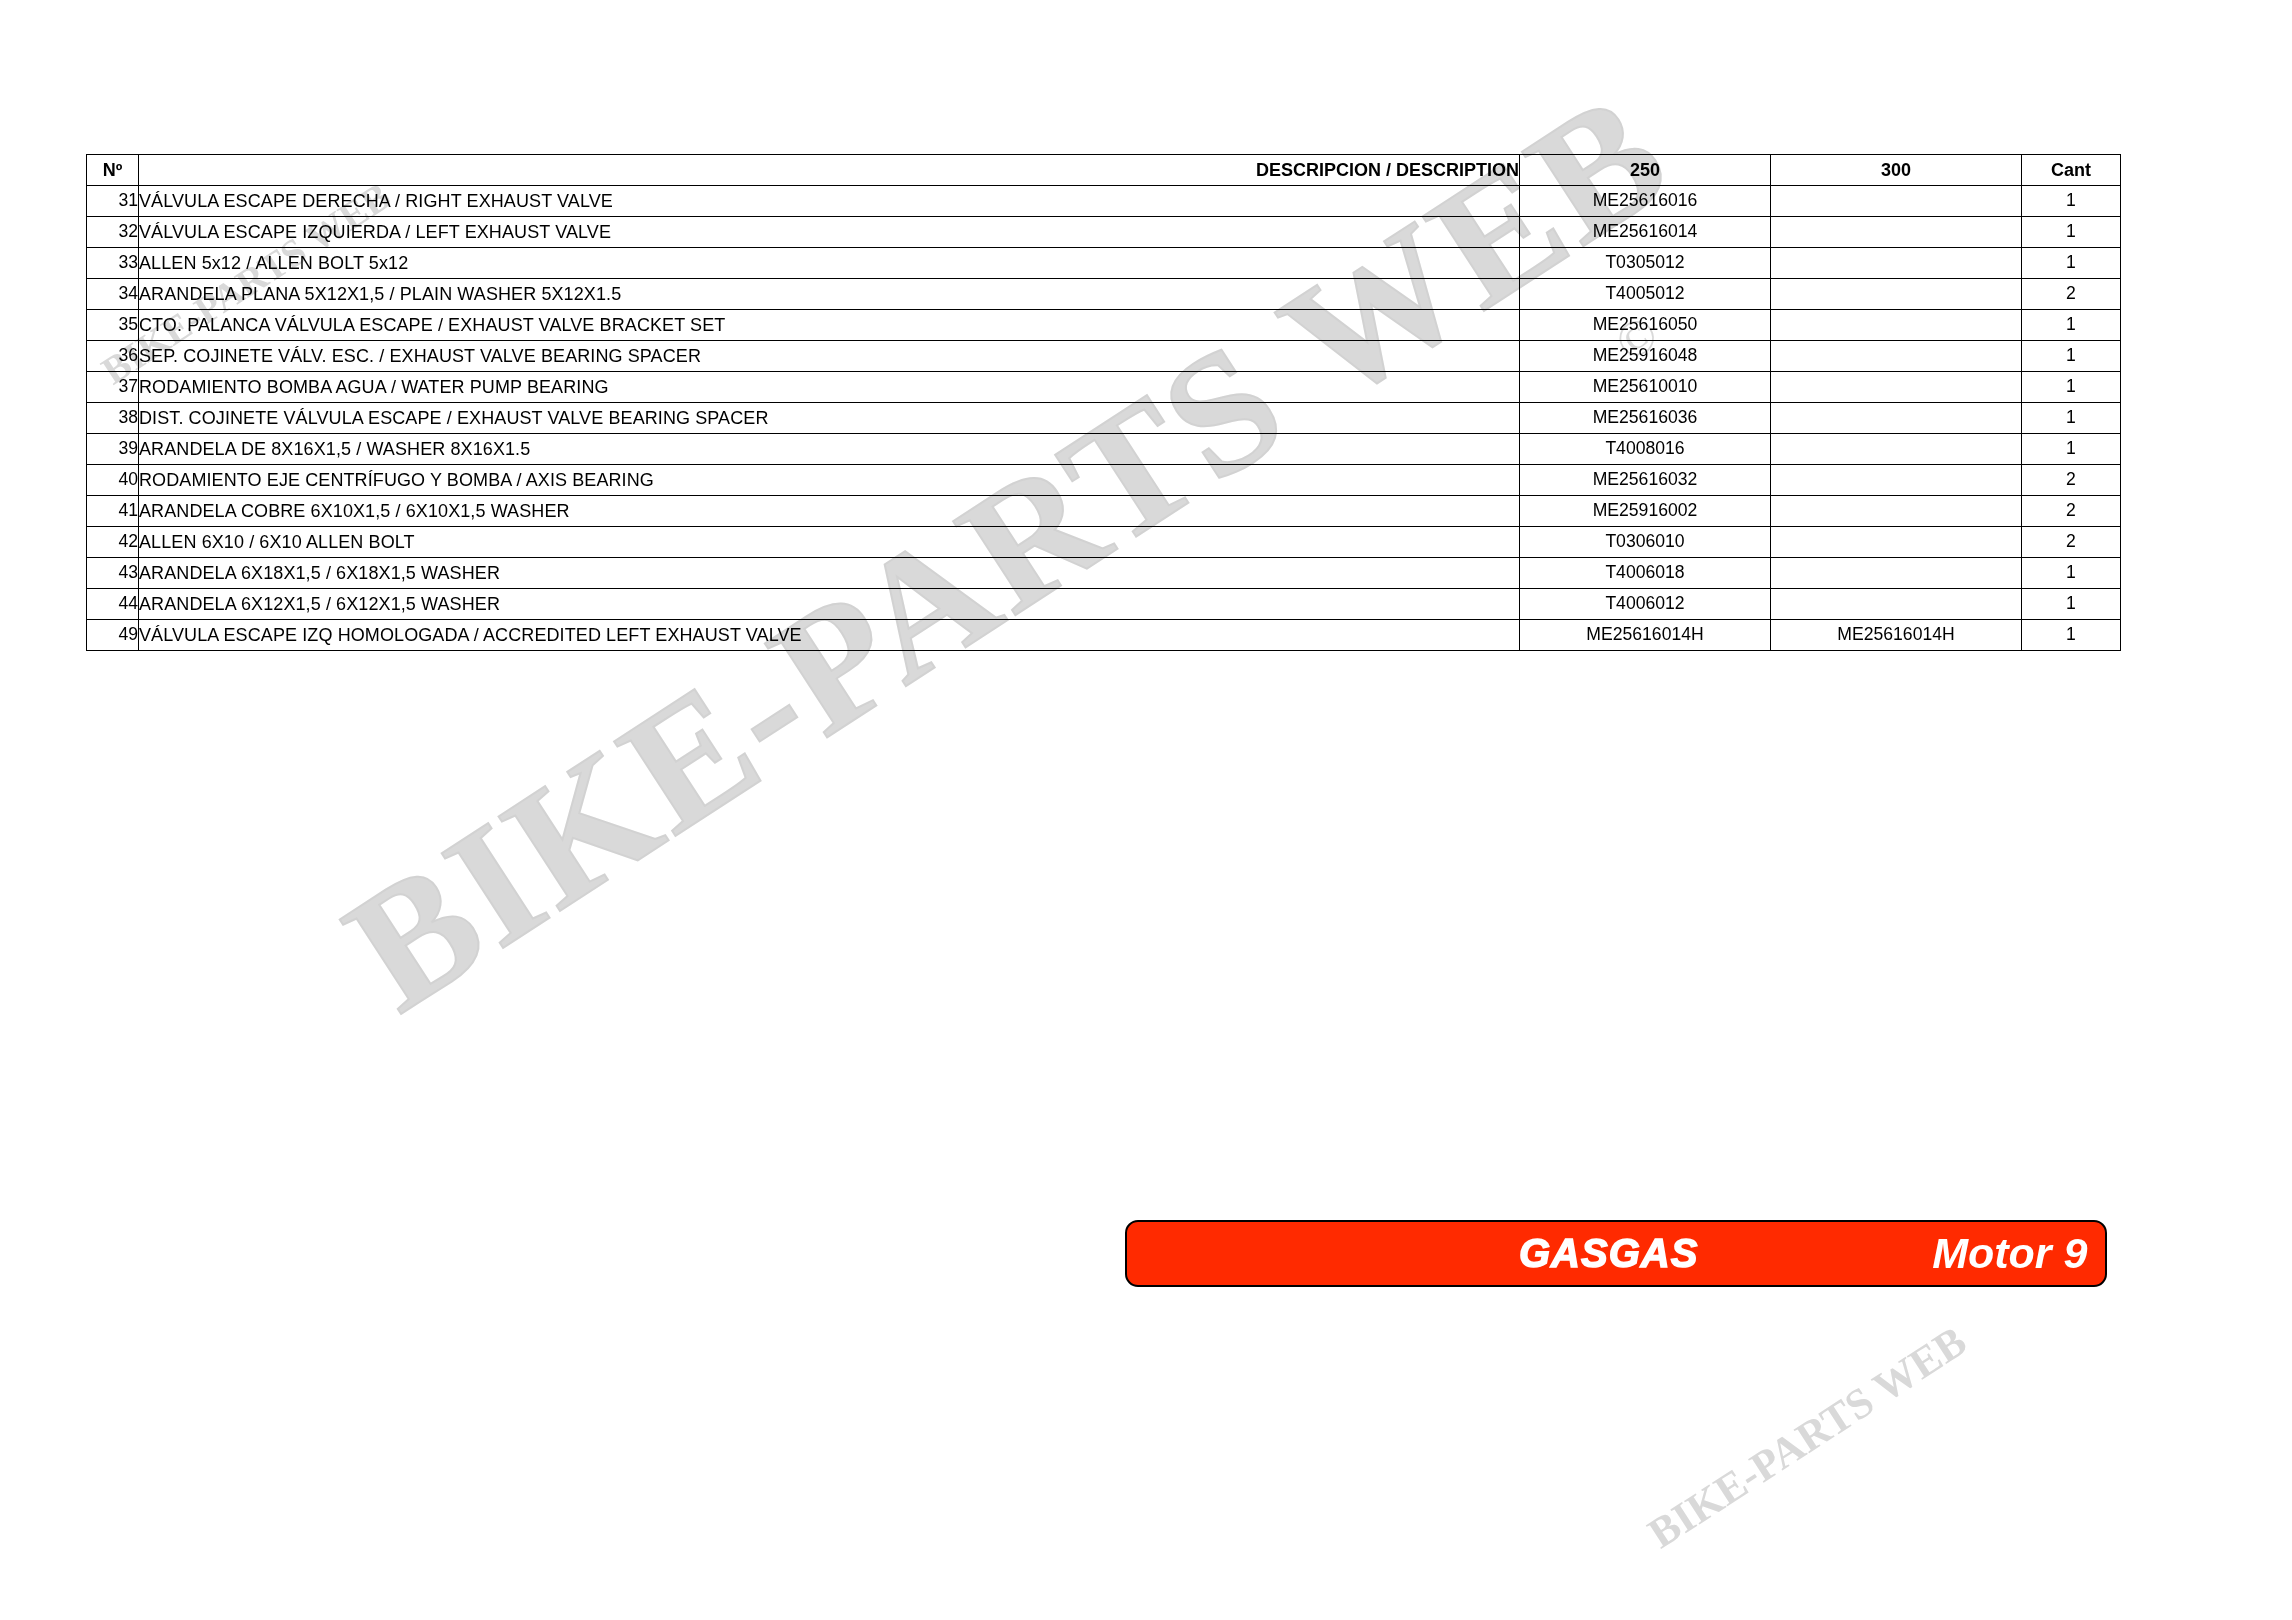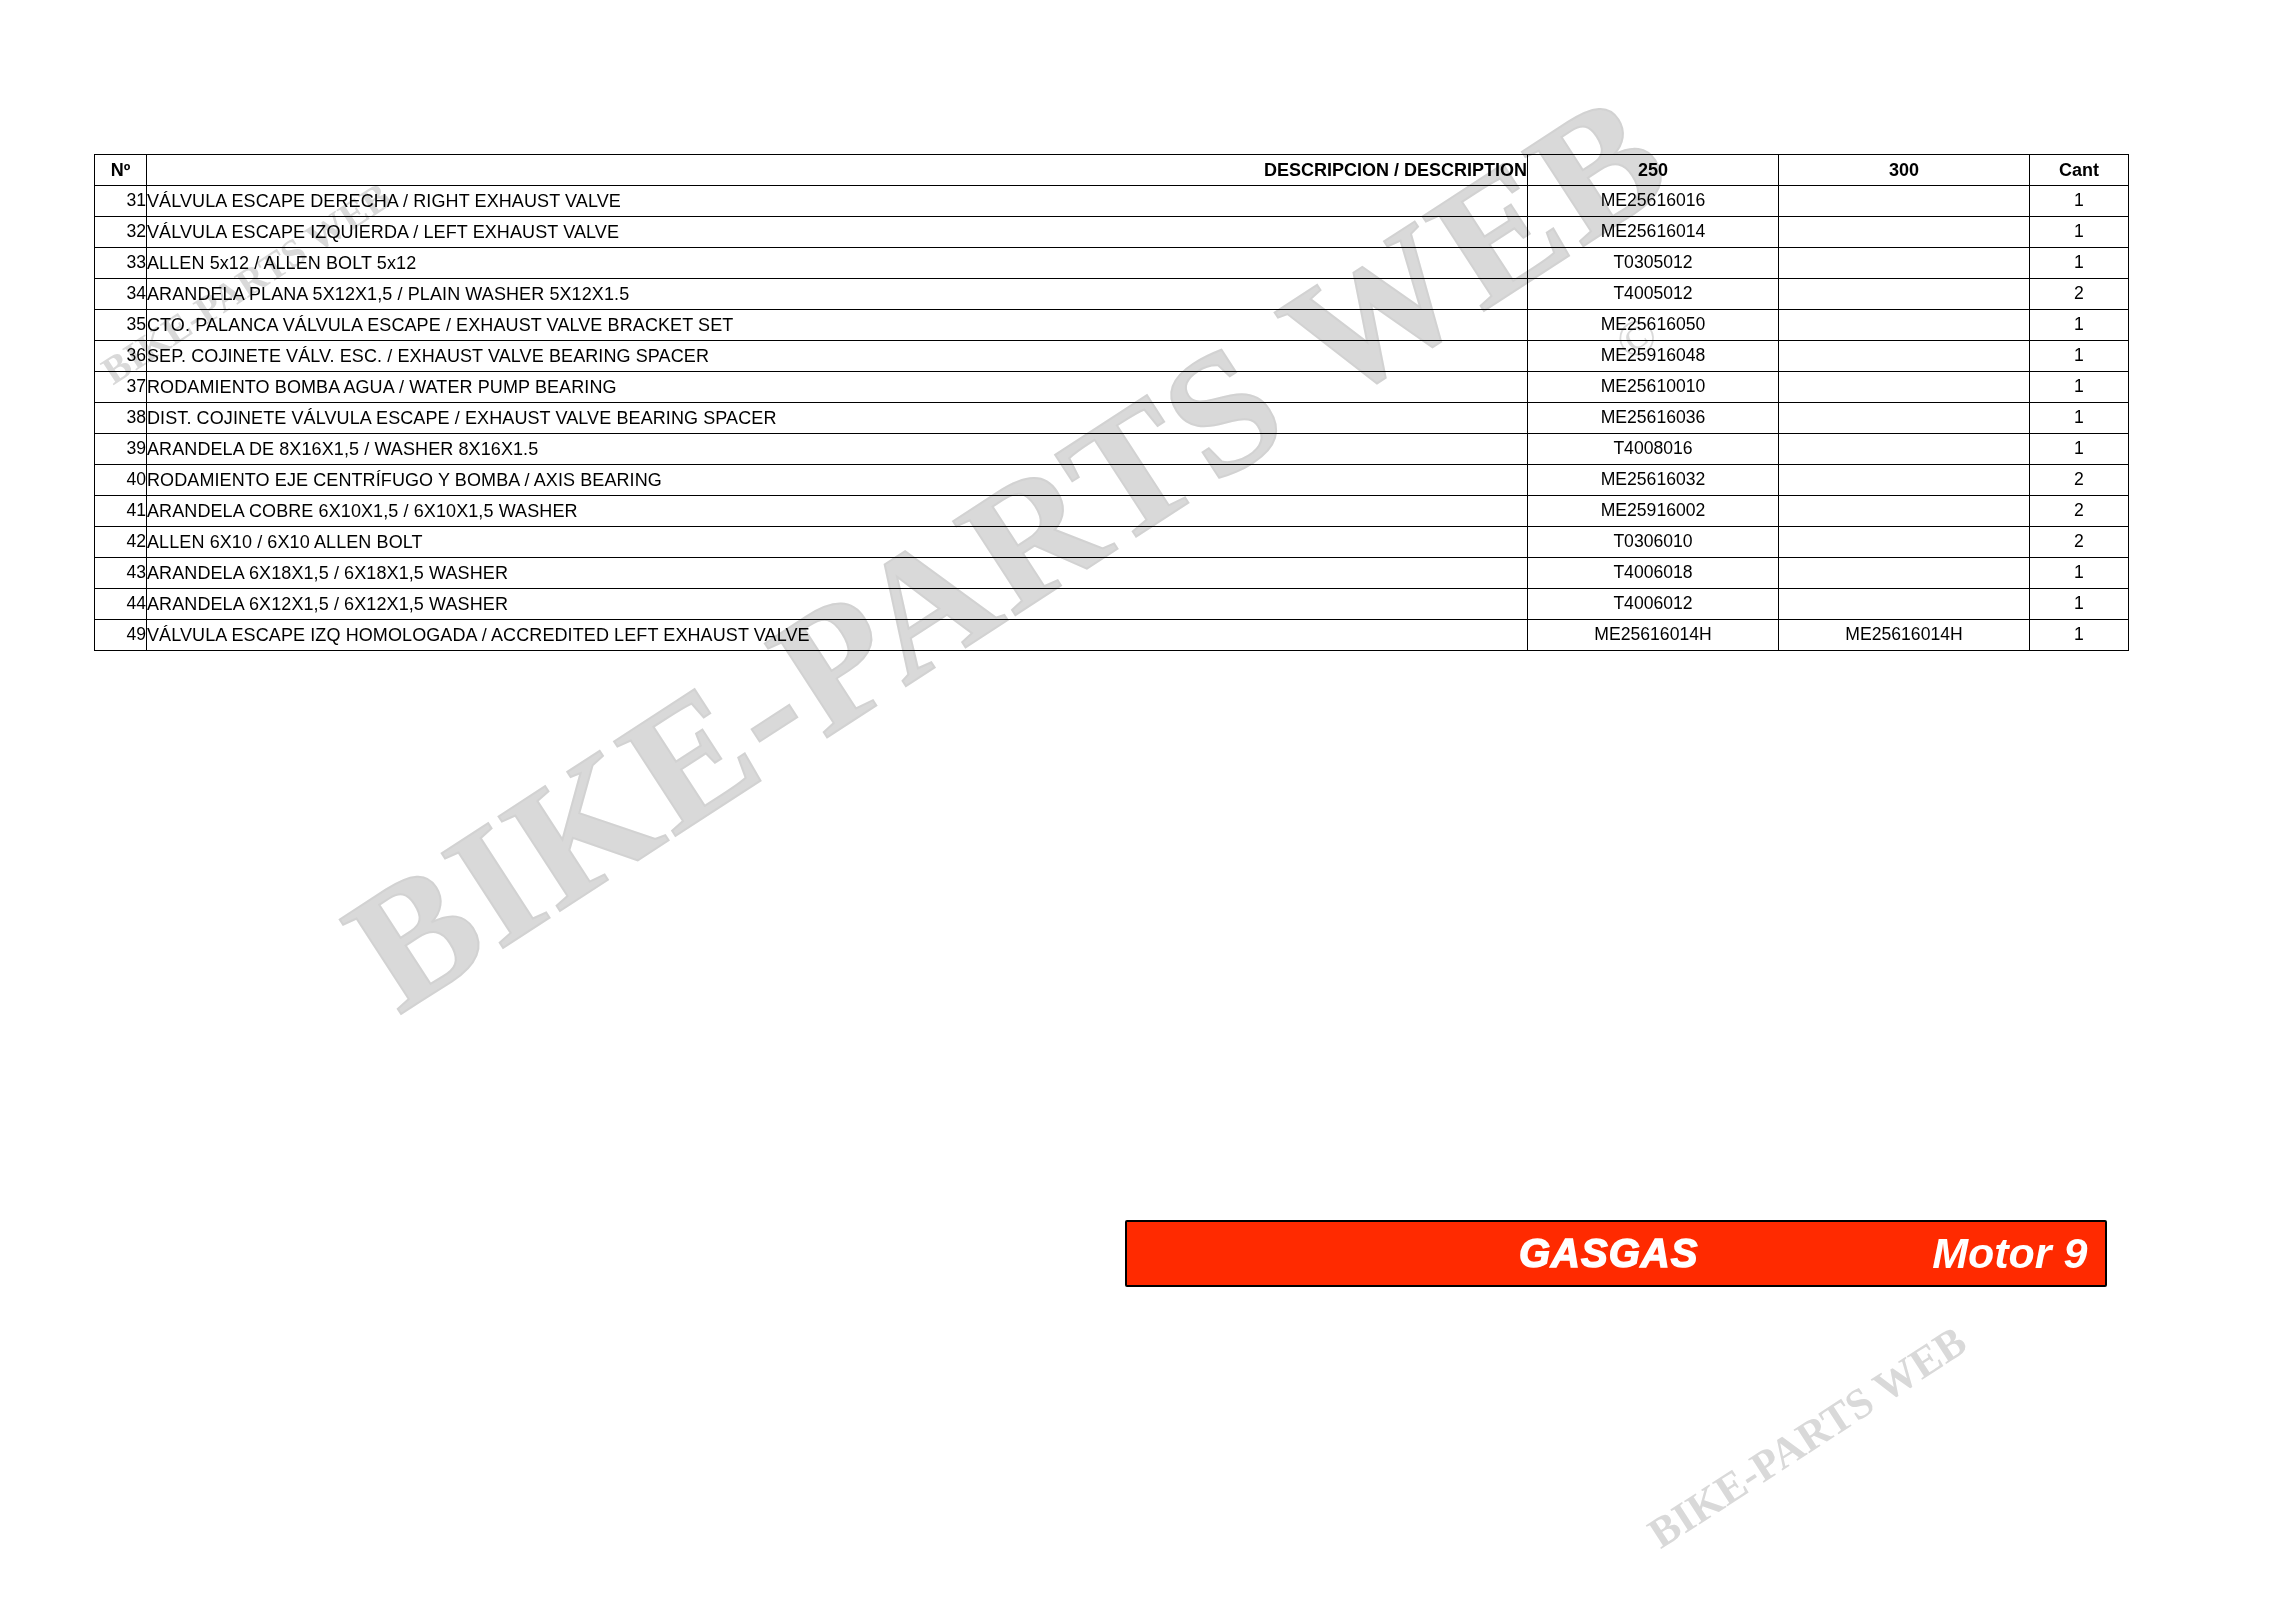--- a/index.html
+++ b/index.html
@@ -68,21 +68,20 @@
     left: 86px;
     top: 154px;
     width: 2029px;
     z-index: 3;
   }
   table.parts {
     width: 100%;
     border-collapse: collapse;
     table-layout: fixed;
     background: transparent;
-    margin-left: 8px;
   }
   table.parts th, table.parts td {
     border: 1px solid #000000;
     font-size: 18px;
     line-height: 1;
     padding: 0;
     height: 30px;
     vertical-align: middle;
   }
   thead th {
@@ -106,21 +105,21 @@
 
   
   .logo-bar {
     position: absolute;
     left: 1125px;
     top: 1220px;
     width: 982px;
     height: 67px;
     background: #ff2a00;
     border: 2.9px solid #000000;
-    border-radius: 2px;
+    border-radius: 13px;
     z-index: 4;
     box-sizing: border-box;
   }
   .logo-gasgas {
     position: absolute;
     left: 392px;
     top: 8.8px;
     font-family: "Liberation Sans", sans-serif;
     font-style: italic;
     font-weight: bold;

